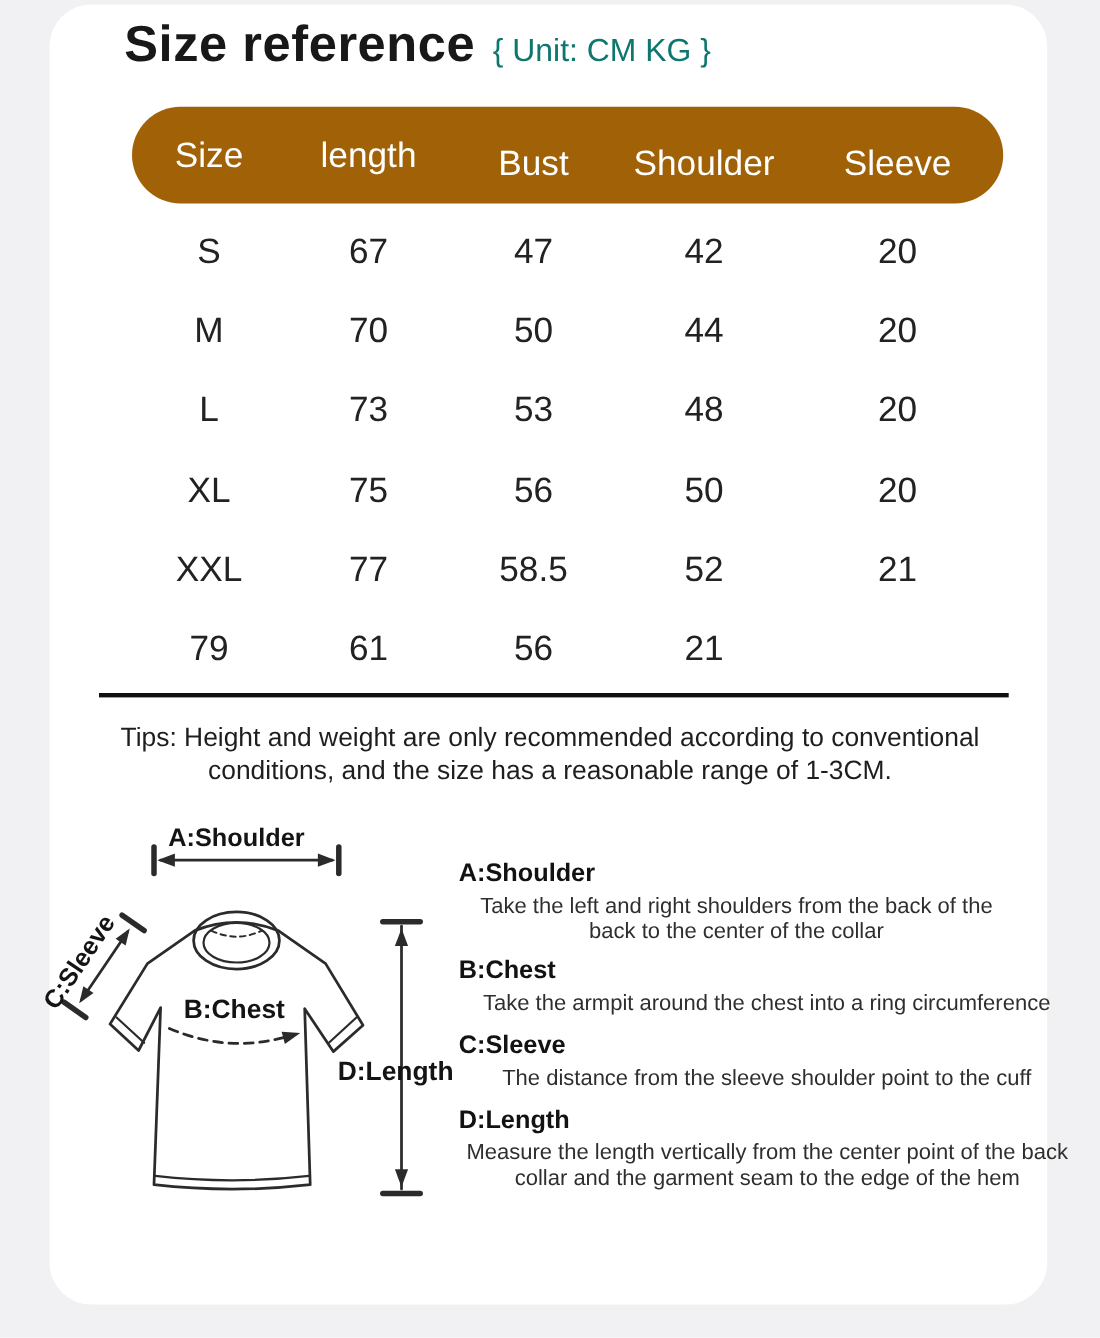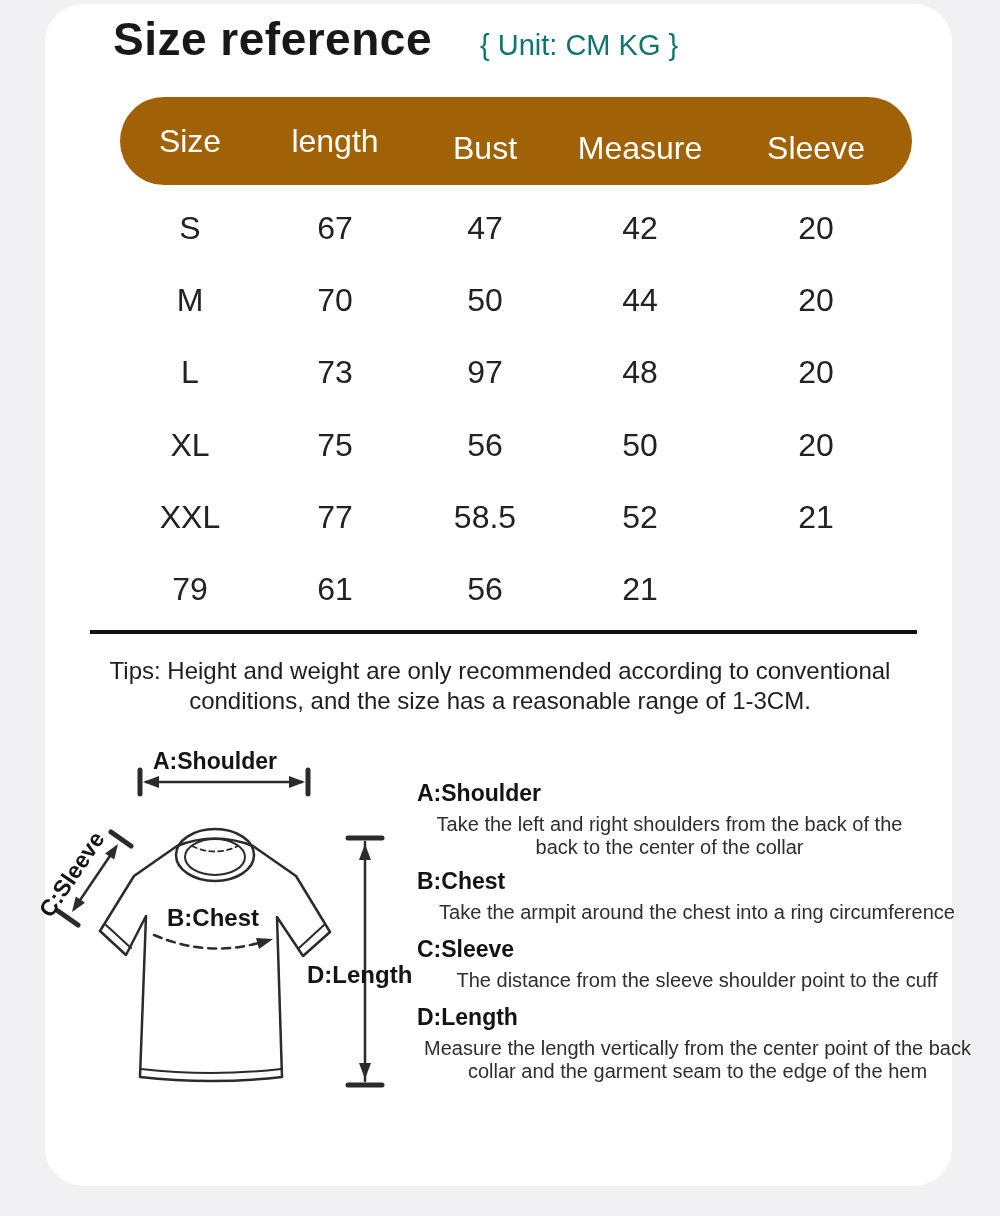--- a/index.html
+++ b/index.html
@@ -15,21 +15,21 @@
 
   
   .card{
     left:45px;top:4px;width:907px;height:1182px;
     background:#ffffff;border-radius:38px;
   }
 
   
   .title-row{
     left:113px;top:12px;width:820px;
-    display:flex;align-items:baseline;white-space:nowrap;gap:32px;
+    display:flex;align-items:baseline;white-space:nowrap;
   }
   .title-main{font-size:46px;font-weight:bold;letter-spacing:0.5px;color:#181818;}
   .title-unit{font-size:29px;font-weight:normal;margin-left:16px;color:#0f766e;}
 
   
   .pill{
     left:120px;top:97px;width:792px;height:88px;
     background:#a16207;border-radius:44px;
     display:grid;grid-template-columns:140px 150px 150px 160px 192px;
     align-items:center;
@@ -88,40 +88,40 @@
 
 <div class="abs title-row">
   <span class="title-main">Size reference</span>
   <span class="title-unit">{ Unit: CM KG }</span>
 </div>
 
 <div class="abs pill">
   <div class="hcell">Size</div>
   <div class="hcell">length</div>
   <div class="hcell low">Bust</div>
-  <div class="hcell low">Measure</div>
+  <div class="hcell low">Shoulder</div>
   <div class="hcell low">Sleeve</div>
 </div>
 
 <div class="abs rows">
   <div class="cell">S</div>
   <div class="cell">67</div>
   <div class="cell">47</div>
   <div class="cell">42</div>
   <div class="cell">20</div>
 
   <div class="cell">M</div>
   <div class="cell">70</div>
   <div class="cell">50</div>
   <div class="cell">44</div>
   <div class="cell">20</div>
 
   <div class="cell">L</div>
   <div class="cell">73</div>
-  <div class="cell">97</div>
+  <div class="cell">53</div>
   <div class="cell">48</div>
   <div class="cell">20</div>
 
   <div class="cell">XL</div>
   <div class="cell">75</div>
   <div class="cell">56</div>
   <div class="cell">50</div>
   <div class="cell">20</div>
 
   <div class="cell">XXL</div>

